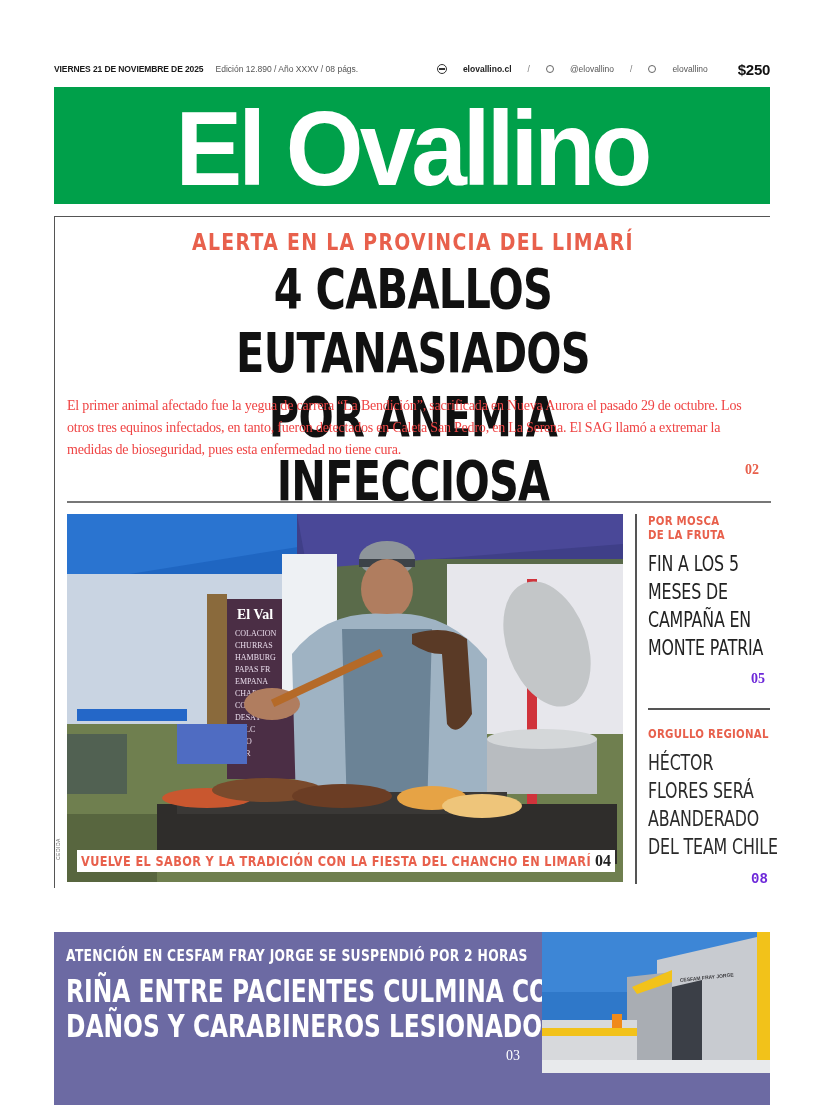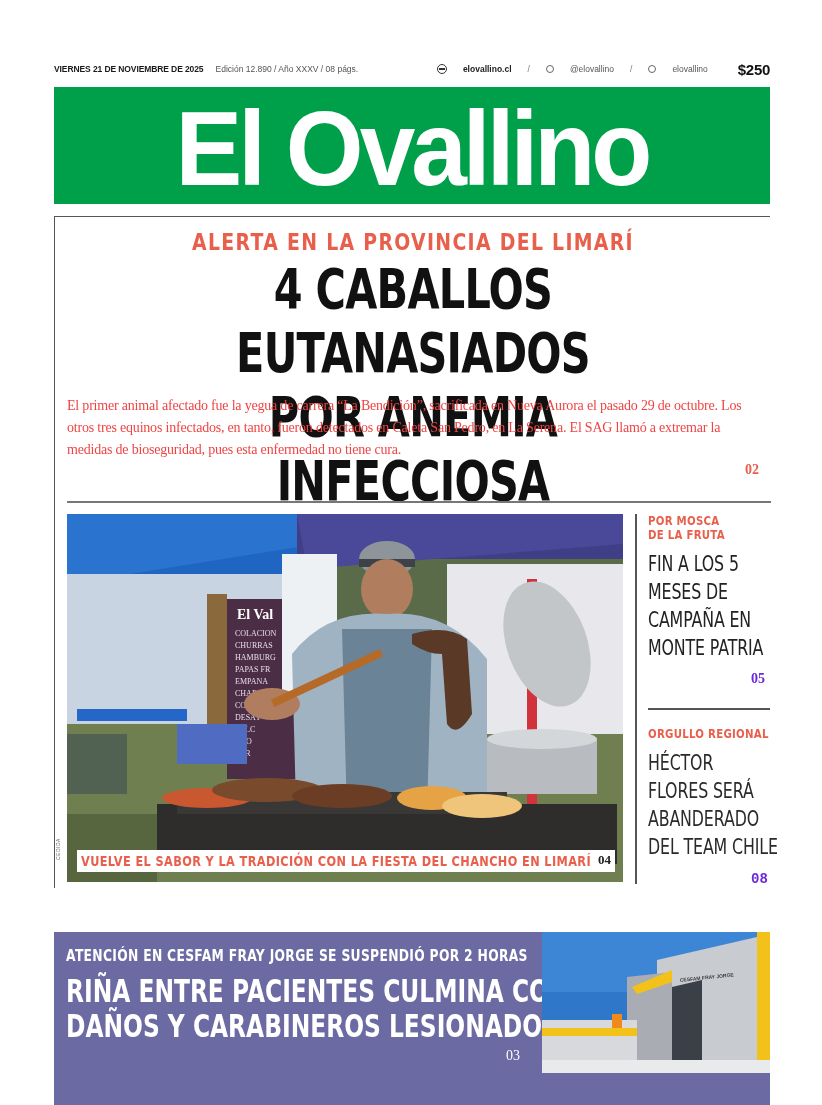--- a/index.html
+++ b/index.html
@@ -31,21 +31,21 @@
   .lede { position: absolute; left: 12px; top: 178px; width: 690px; font-family: "Liberation Serif", serif; font-size: 14px; line-height: 22px; color: #ef4444; letter-spacing: -0.2px; }
   .pageref { font-family: "Liberation Serif", serif; font-weight: bold; color: #e8604c; font-size: 14px; position: absolute; }
   .main-ref { left: 690px; top: 245px; }
   .rule1 { position: absolute; left: 12px; top: 284px; width: 704px; height: 1.5px; background: #777; }
 
   
   .photo { position: absolute; left: 12px; top: 297px; width: 556px; height: 368px; overflow: hidden; background: #6a7c5a; }
   .photo svg { display: block; }
   .caption-bar { position: absolute; left: 10px; top: 336px; width: 538px; height: 22px; background: #ffffff; display: flex; align-items: center; padding-left: 4px; }
   .caption-text { color: #e8604c; font-weight: bold; font-family: "DejaVu Sans", sans-serif; font-size: 14.5px; letter-spacing: 0.5px; transform: scaleX(0.78); transform-origin: left center; white-space: nowrap; }
-  .caption-ref { position: absolute; right: 4px; top: 2px; font-family: "Liberation Serif", serif; font-weight: bold; font-size: 13px; color: #222; }
+  .caption-ref { position: absolute; right: 4px; top: 2px; font-family: "Liberation Serif", serif; font-weight: bold; font-size: 16px; color: #222; }
   .credit { position: absolute; left: 55px; top: 860px; font-size: 5px; color: #666; transform: rotate(-90deg); transform-origin: left top; letter-spacing: 0.5px; }
 
   
   .side-divider { position: absolute; left: 580px; top: 297px; width: 1.5px; height: 370px; background: #555; }
   .side { position: absolute; left: 593px; width: 124px; }
   .side-kicker { color: #e8604c; font-weight: bold; font-family: "DejaVu Sans", sans-serif; font-size: 12px; line-height: 14px; letter-spacing: 0.3px; transform: scaleX(0.85); transform-origin: left top; white-space: nowrap; }
   .side-title { font-family: "DejaVu Sans", sans-serif; color: #222; font-size: 22px; line-height: 28px; transform: scaleX(0.72); transform-origin: left top; white-space: nowrap; letter-spacing: -0.2px; margin-top: 8px; }
   .side-title.light { font-weight: normal; color: #2a2a2a; }
   .side1 { top: 297px; }
   .side2 { top: 510px; }

